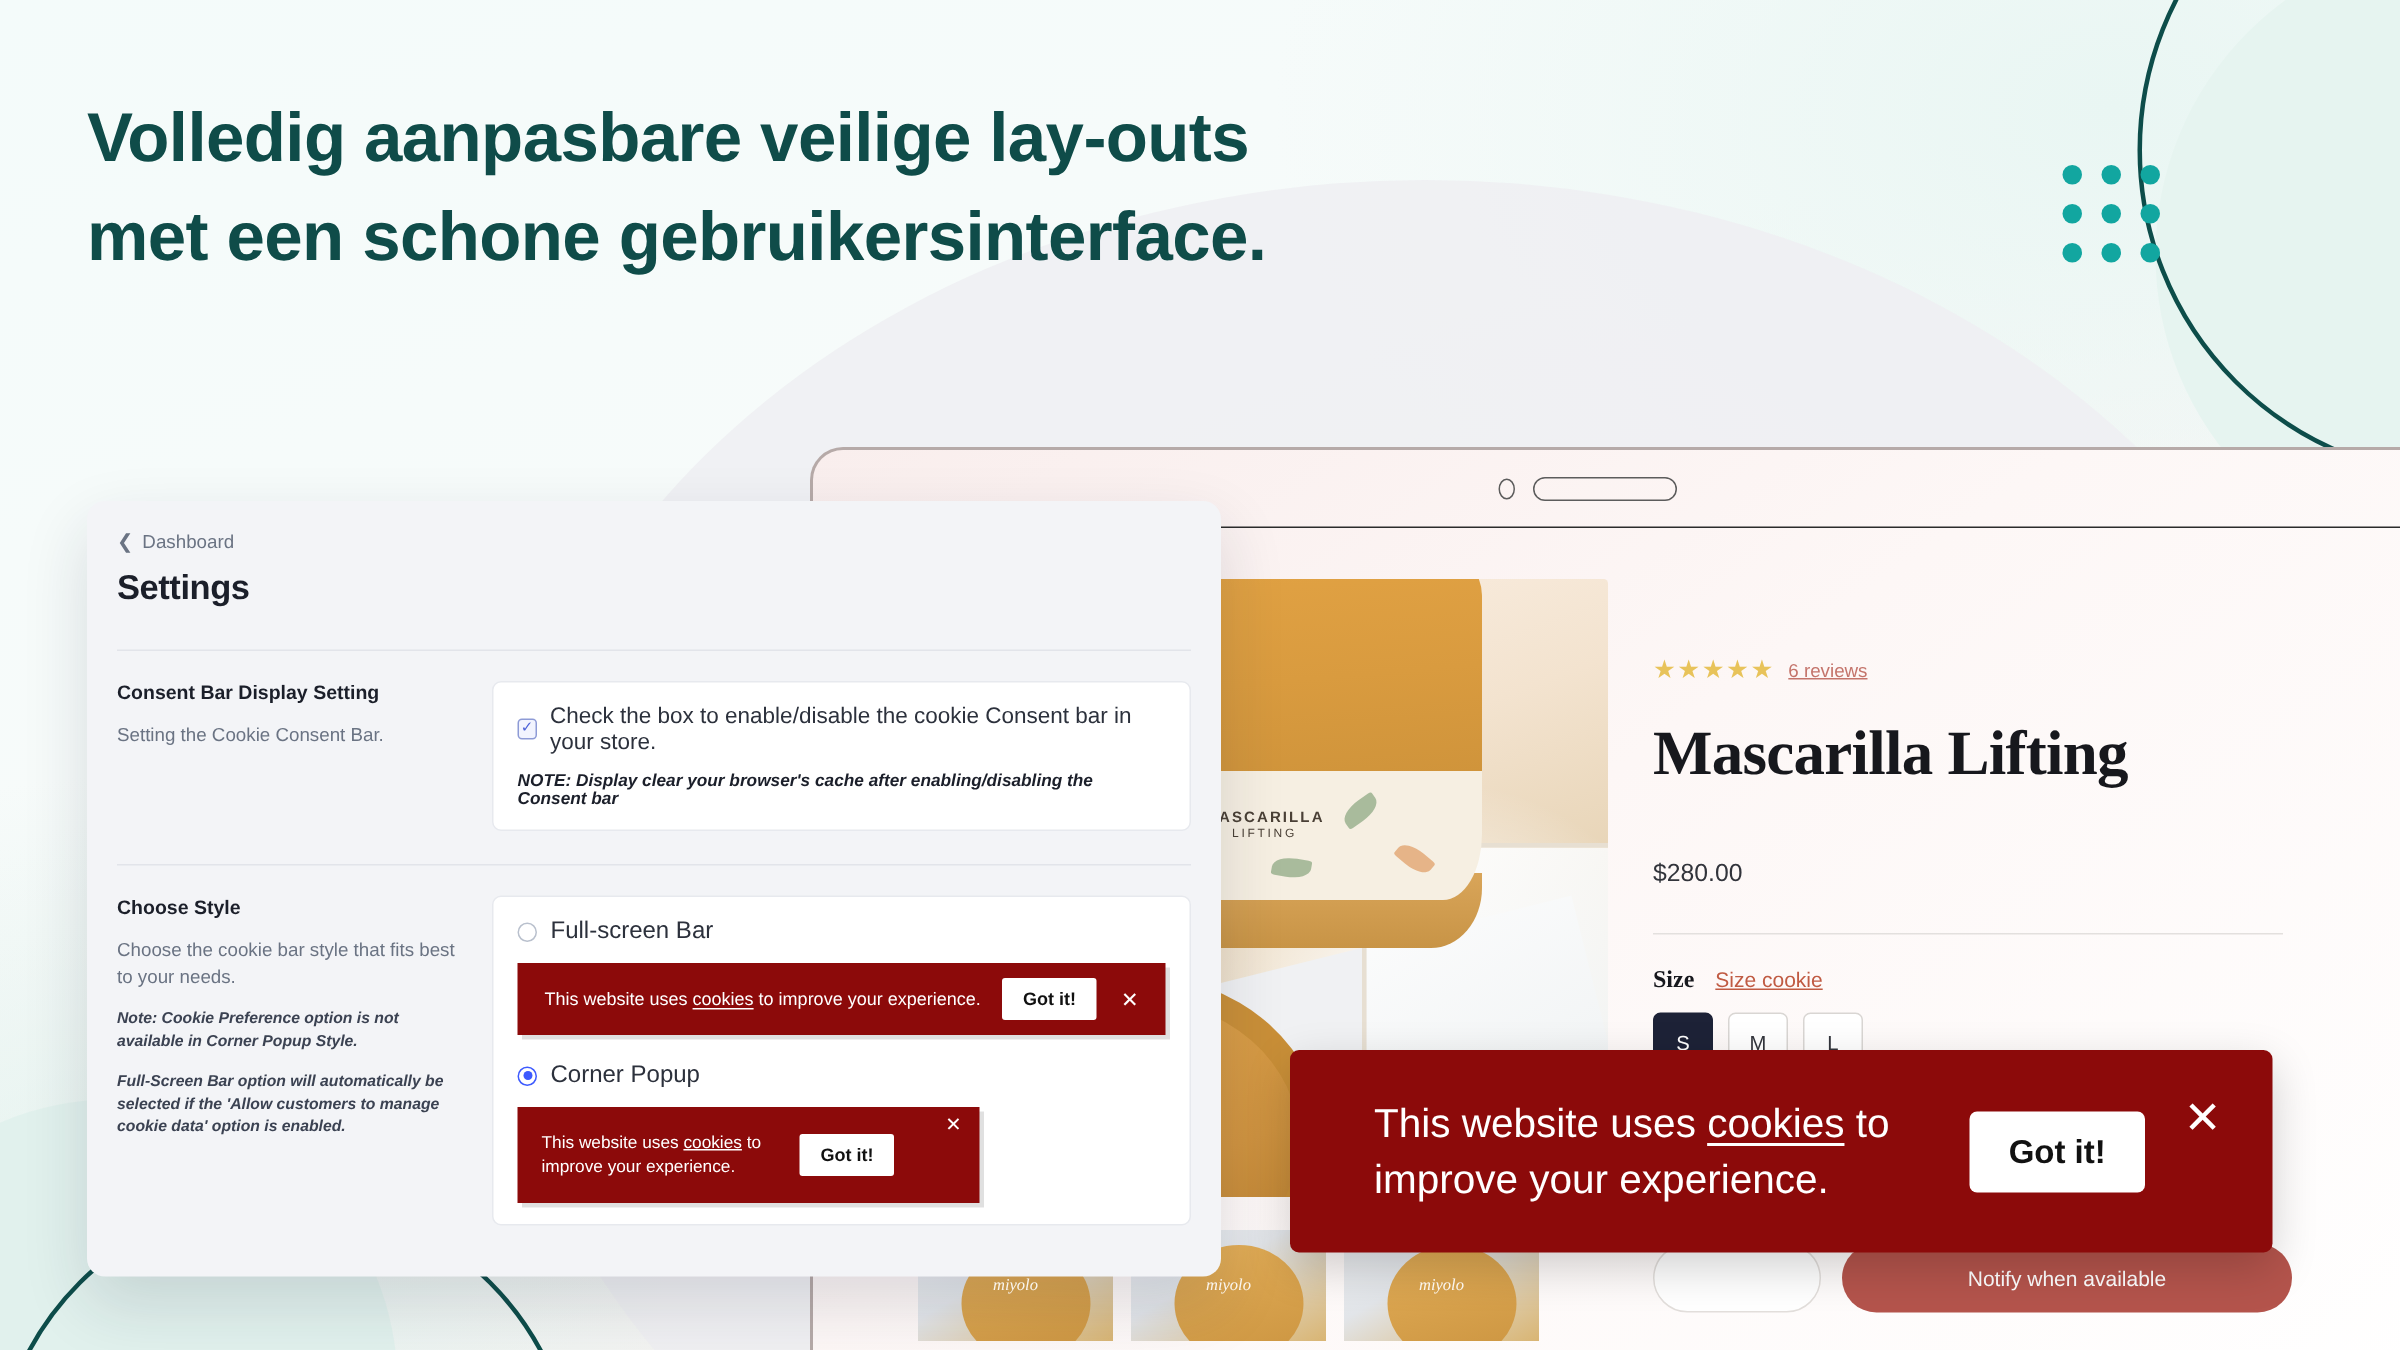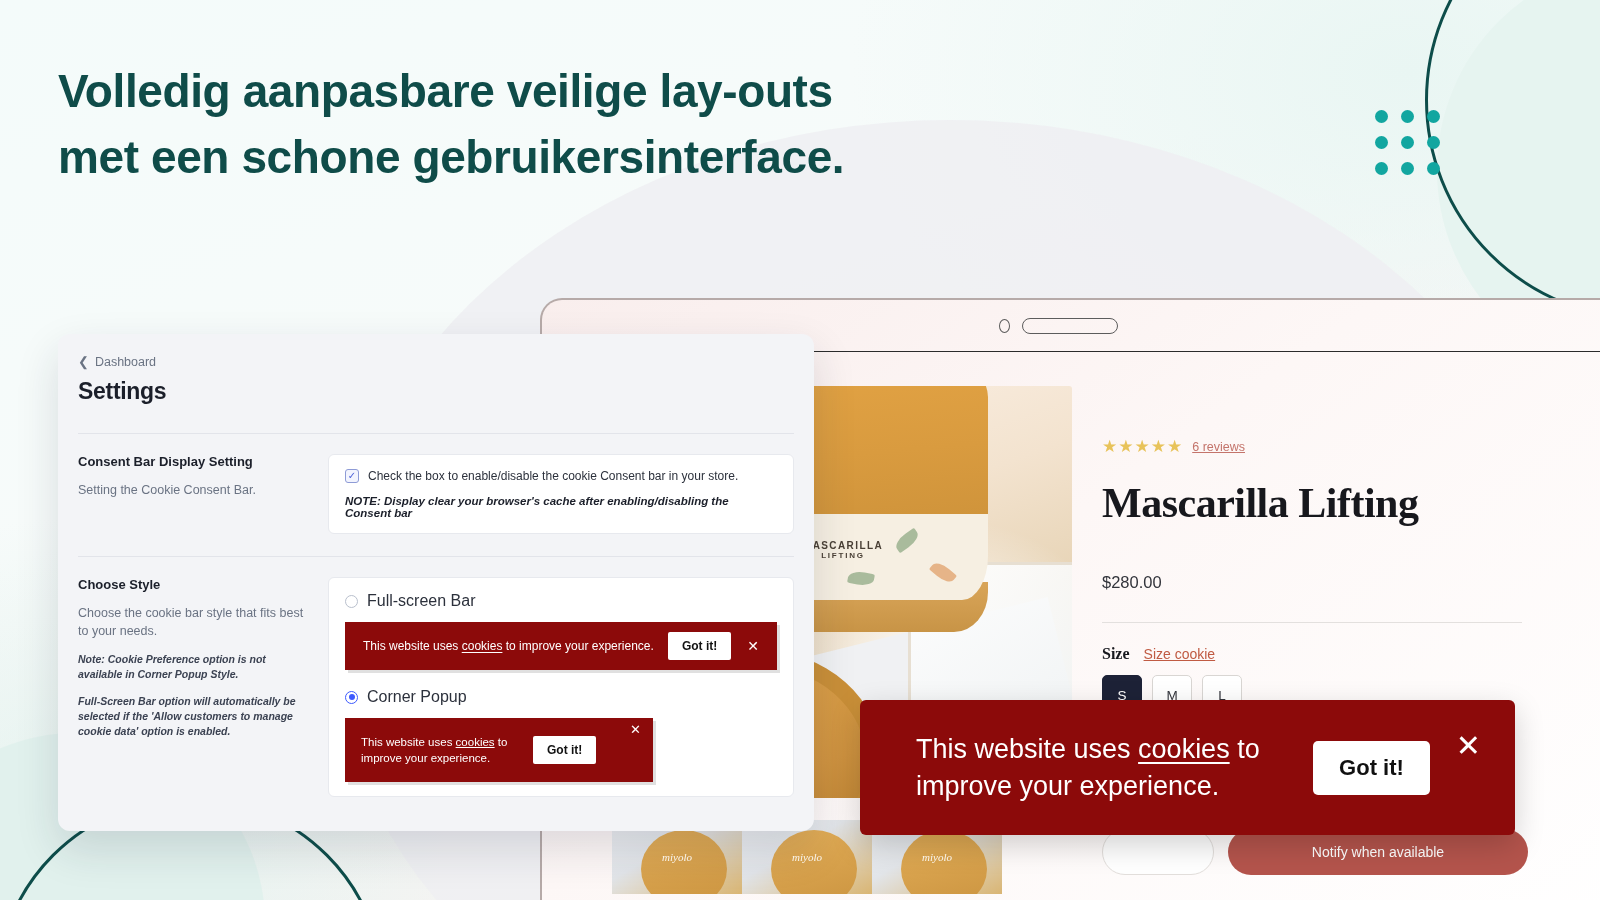--- a/index.html
+++ b/index.html
@@ -147,21 +147,21 @@
     border-radius: 60% 10% 60% 10%;
     background: #8faa84; opacity: .75;
   }
   .jar-band .leaf.o { background: #e0a06a; }
   .jar-label {
     position: absolute; left: 0; right: 0; top: 26px;
     text-align: center;
     font-size: 10px; letter-spacing: 1.4px;
     color: #4a4036; font-weight: 700;
   }
-  .jar-label small { display: block; font-size: 8px; letter-spacing: 1.8px; font-weight: 700; }
+  .jar-label small { display: block; font-size: 8px; letter-spacing: 1.8px; font-weight: 400; }
   .jar-base {
     position: absolute; left: 86px; top: 196px;
     width: 290px; height: 50px;
     border-radius: 0 0 34px 34px / 0 0 40px 40px;
     background: linear-gradient(180deg, #d9a559 0%, #c89446 100%);
   }
   .jar-glass {
     position: absolute; right: -46px; top: 176px;
     width: 210px; height: 215px;
     border-radius: 18px;
@@ -174,21 +174,21 @@
     background: #f0f1f3;
     transform: rotate(-14deg);
   }
   .jar-bottom {
     position: absolute; left: 20px; bottom: -72px;
     width: 250px; height: 220px;
     border-radius: 50%;
     background: linear-gradient(160deg, #e0a54c 0%, #cf9340 60%, #b9802f 100%);
     border: 16px solid #c98f38;
   }
-  .thumbs { display: flex; gap: 0; margin-top: 22px; }
+  .thumbs { display: flex; gap: 12px; margin-top: 22px; }
   .thumb {
     width: 130px; height: 74px;
     background: linear-gradient(150deg, #eceef1 0%, #e2e5e9 40%, #d9b573 100%);
     position: relative; overflow: hidden;
   }
   .thumb::after {
     content: "";
     position: absolute; left: 22%; top: 14%;
     width: 86px; height: 78px; border-radius: 50%;
     background: linear-gradient(165deg, #e3ae58, #cb9440);
@@ -288,21 +288,21 @@
     border-radius: 6px;
     padding: 14px 16px;
   }
   .chk-line { display: flex; align-items: center; gap: 9px; }
   .chk {
     width: 14px; height: 14px; border-radius: 3px;
     border: 1px solid #8e9bd6; background: #f2f4fe;
     display: flex; align-items: center; justify-content: center;
     color: #4c61d8; font-size: 10px; line-height: 1; cursor: pointer;
   }
-  .chk-line span.t { font-size: 12px; color: #2c313c; }
+  .chk-line span.t { font-size: 15px; color: #2c313c; }
   .note-bold {
     margin-top: 12px; font-size: 11.5px; font-style: italic;
     font-weight: 700; color: #1b1f2a;
   }
 
   .radio-line { display: flex; align-items: center; gap: 9px; }
   .radio {
     width: 13px; height: 13px; border-radius: 50%;
     border: 1.5px solid #b9c0cd; background: #fff; cursor: pointer;
     display: flex; align-items: center; justify-content: center;

